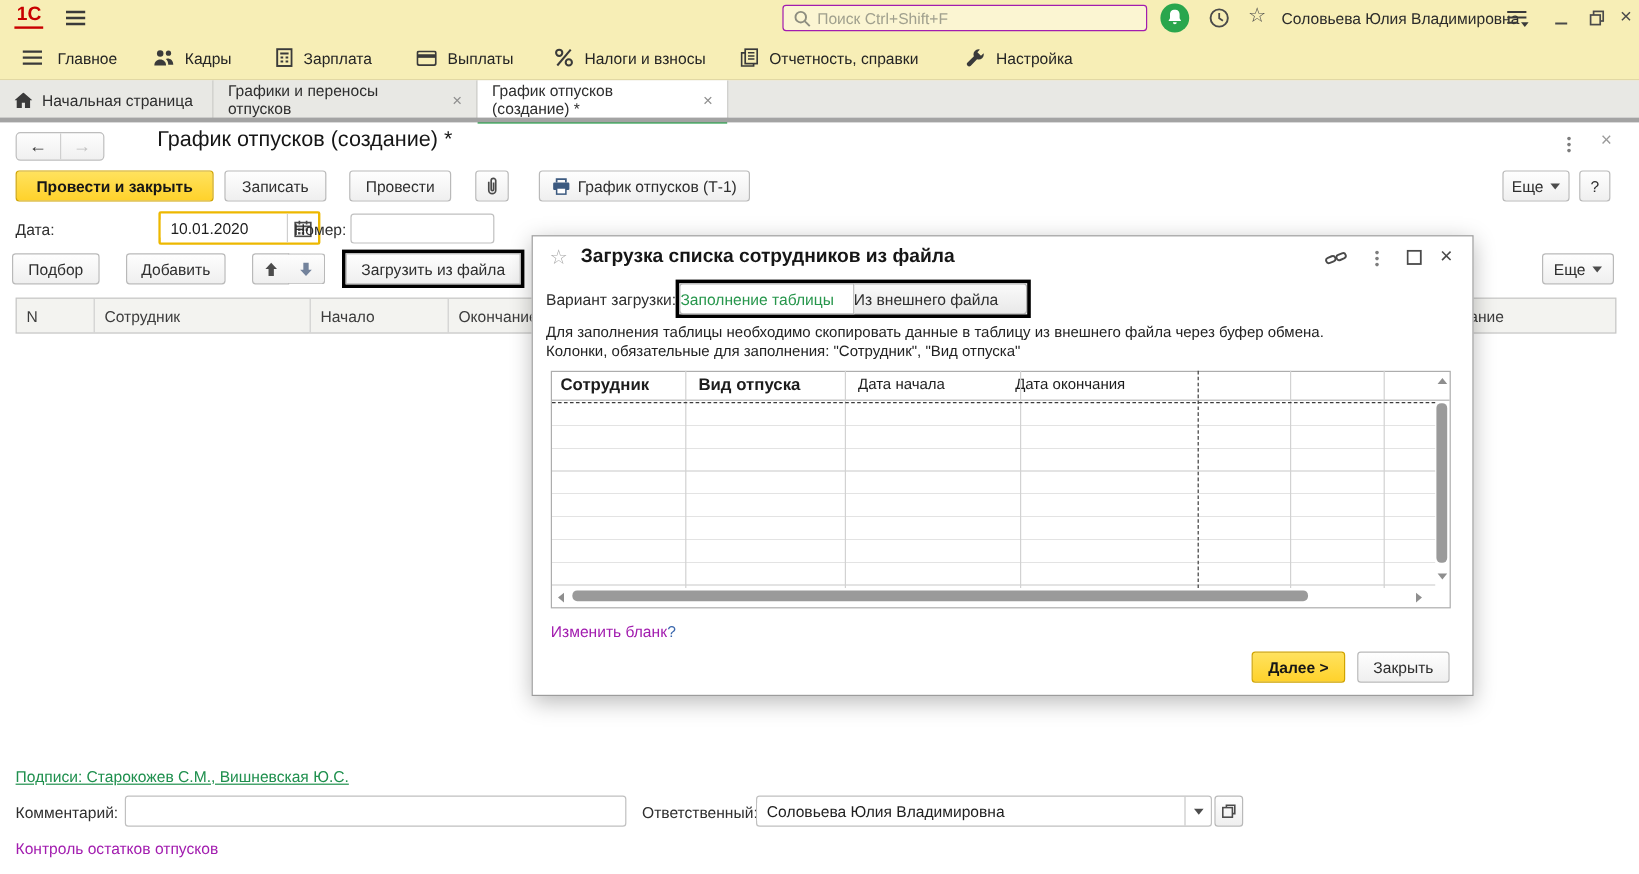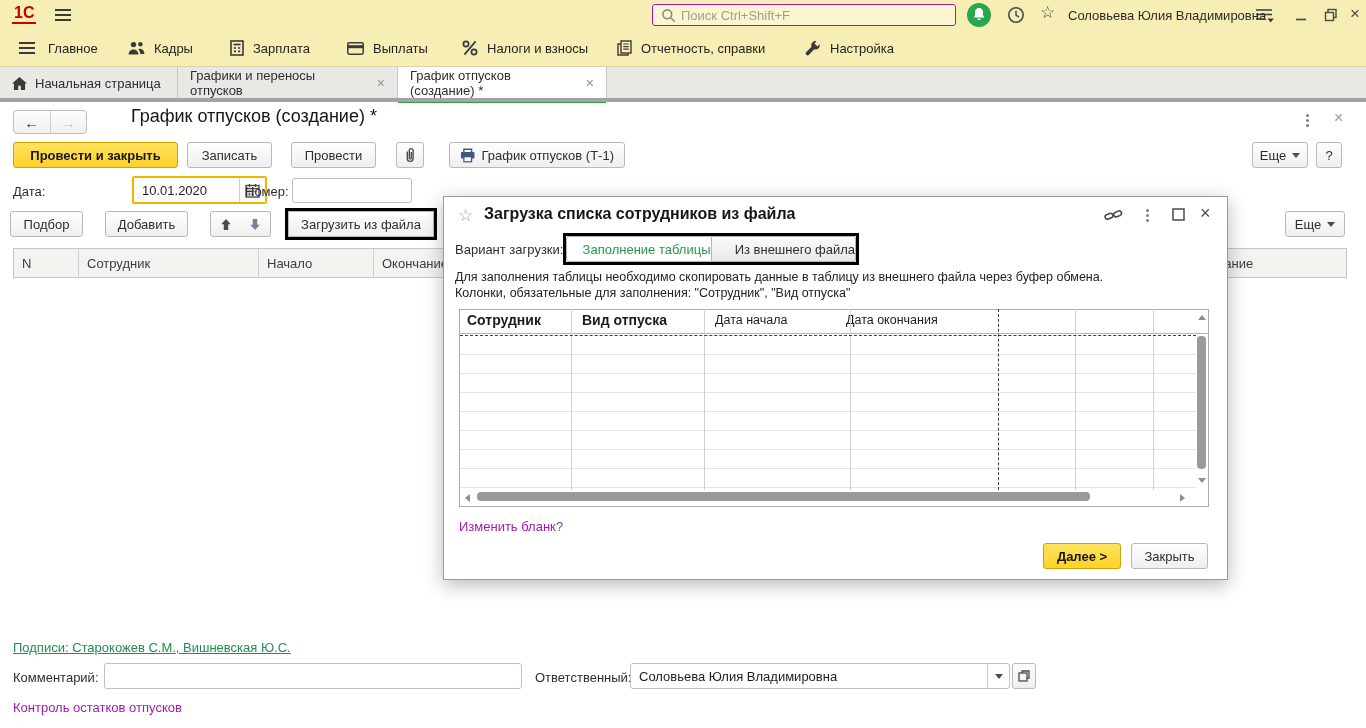--- a/index.html
+++ b/index.html
@@ -85,21 +85,21 @@
            align-items:center; }
   .combo input { flex:1; border:none; outline:none; font-size:13px; padding:0 8px; font-family:inherit; color:#1e1e1e; min-width:0; }
   .combo-arrow { width:22px; align-self:stretch; border-left:1px solid #c9c9c9; display:flex; align-items:center;
                  justify-content:center; cursor:pointer; }
 
   
   .dialog { position:absolute; left:443px; top:196px; width:785px; height:384px; background:#fff;
             border:1px solid #9c9c9c; box-shadow:0 5px 18px rgba(0,0,0,.28); }
   .dlg-title { position:absolute; left:40px; top:8px; font-size:16px; font-weight:700; color:#161616; }
   .dlg-star { position:absolute; left:14px; top:8px; font-size:17px; color:#a9a9a9; cursor:pointer; }
-  .toggle { position:absolute; height:26px; display:flex; align-items:center; justify-content:flex-end;
+  .toggle { position:absolute; height:26px; display:flex; align-items:center; justify-content:flex-start;
             border:1px solid #b5b5b5; font-size:13px; cursor:pointer; }
   .toggle.on { background:#ffffff; color:#27964c; border-radius:3px 0 0 3px; }
   .toggle.off { background:linear-gradient(#fafafa,#e9e9e9); color:#2e2e2e; border-left:none; border-radius:0 3px 3px 0; }
   .dlg-info { position:absolute; font-size:12.5px; color:#222; line-height:16px; }
 
   .dlg-table { position:absolute; left:15px; top:112px; width:750px; height:198px; border:1px solid #adadad; background:#fff; }
   .dt-h { position:absolute; display:flex; align-items:center; color:#1c1c1c; }
   .vline { position:absolute; top:112px; height:181px; width:0; border-left:1px solid #d2d2d2; }
   .vdash { position:absolute; top:112px; height:181px; width:0; border-left:1px dashed #3c3c3c; }
   .hdash { position:absolute; left:16px; top:138px; width:736px; height:0; border-top:1px dashed #3c3c3c; }

